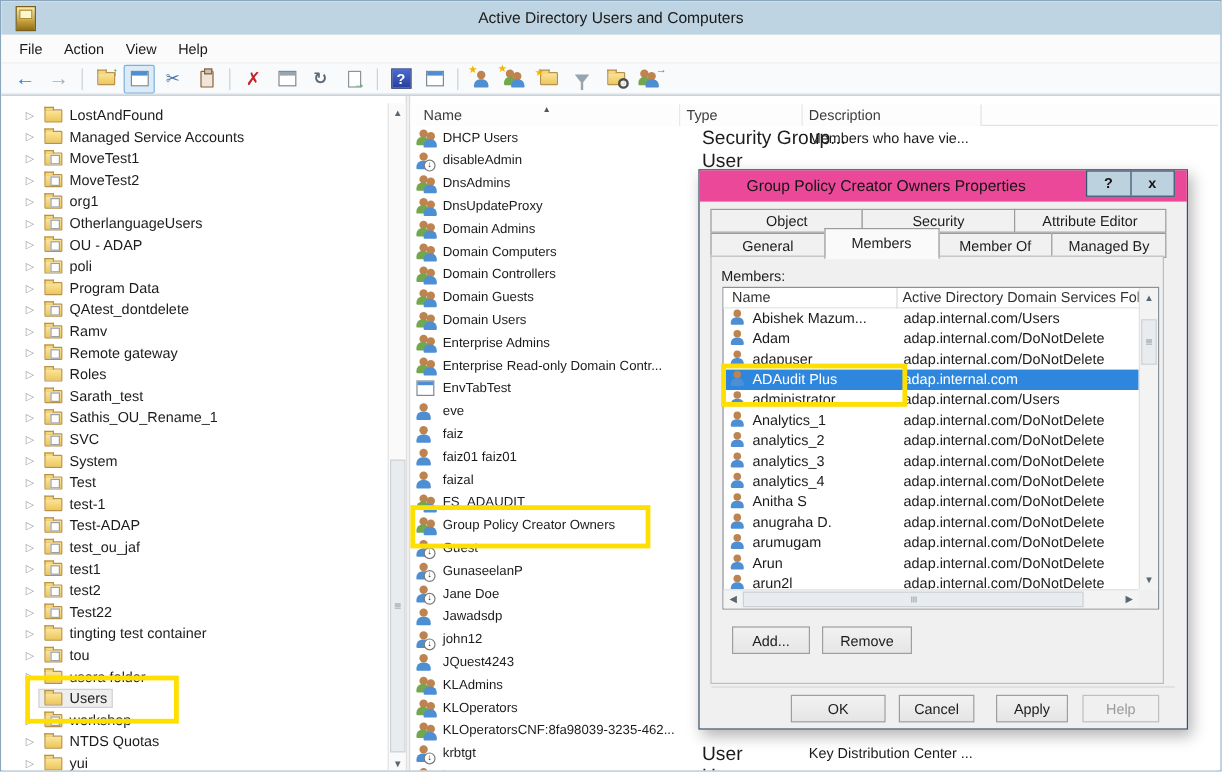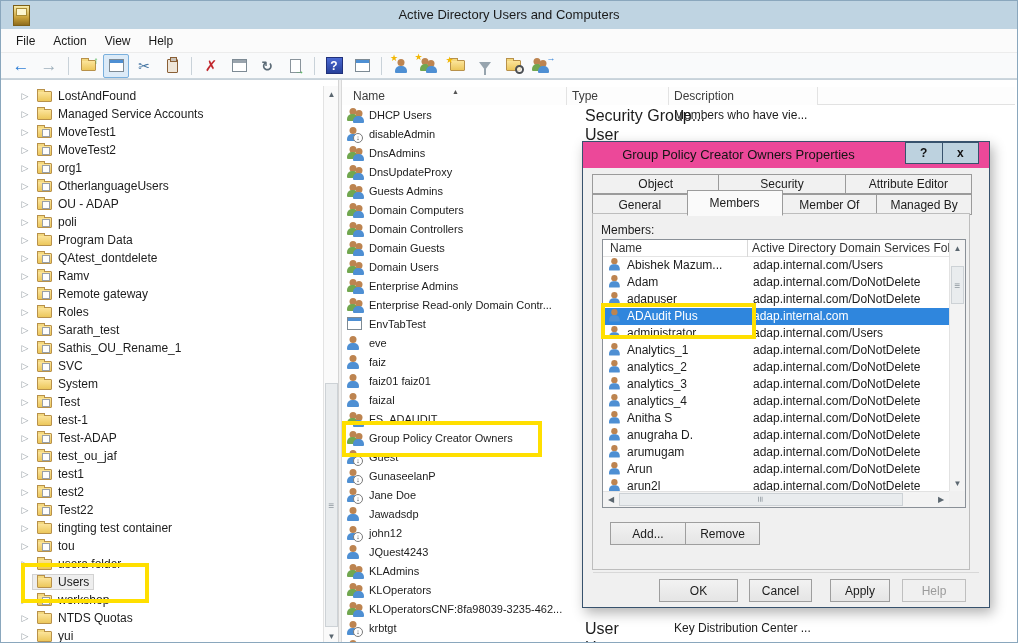--- a/index.html
+++ b/index.html
@@ -464,21 +464,21 @@
             <span class="psn green b1"></span>
             <span class="psn b2"></span>
           </span>
           <span class="cname">DnsUpdateProxy</span>
         </div>
         <div class="lrow" style="top: 102px;">
           <span class="grp icn">
             <span class="psn green b1"></span>
             <span class="psn b2"></span>
           </span>
-          <span class="cname">Guests Admins</span>
+          <span class="cname">Domain Admins</span>
         </div>
         <div class="lrow" style="top: 121px;">
           <span class="grp icn">
             <span class="psn green b1"></span>
             <span class="psn b2"></span>
           </span>
           <span class="cname">Domain Computers</span>
         </div>
         <div class="lrow" style="top: 140px;">
           <span class="grp icn">
@@ -725,21 +725,21 @@
       <div class="mhscroll">
         <div class="hbtn" style="left:0">◀</div>
         <div class="hthumb" style="left:16px;width:284px">
             <span>≡</span>
           </div>
         <div class="hbtn" style="right:0">▶</div>
       </div>
       <div class="mcorner"></div>
     </div>
 
-    <button class="btn" style="left:27px;top:380px;width:76px">Add...</button>
+    <button class="btn" style="left:27px;top:380px;width:65px">Add...</button>
     <button class="btn" style="left:102px;top:380px;width:75px">Remove</button>
     <div class="footline"></div>
     <button class="btn" style="left:76px;top:437px;width:79px">OK</button>
     <button class="btn" style="left:166px;top:437px;width:63px">Cancel</button>
     <button class="btn" style="left:247px;top:437px;width:60px">Apply</button>
     <button class="btn disabled" style="left:319px;top:437px;width:64px">Help</button>
   </div>
 
   <div class="hl" style="left:20px;top:562px;width:120px;height:32px"></div>
   <div class="hl" style="left:341px;top:420px;width:192px;height:28px"></div>

